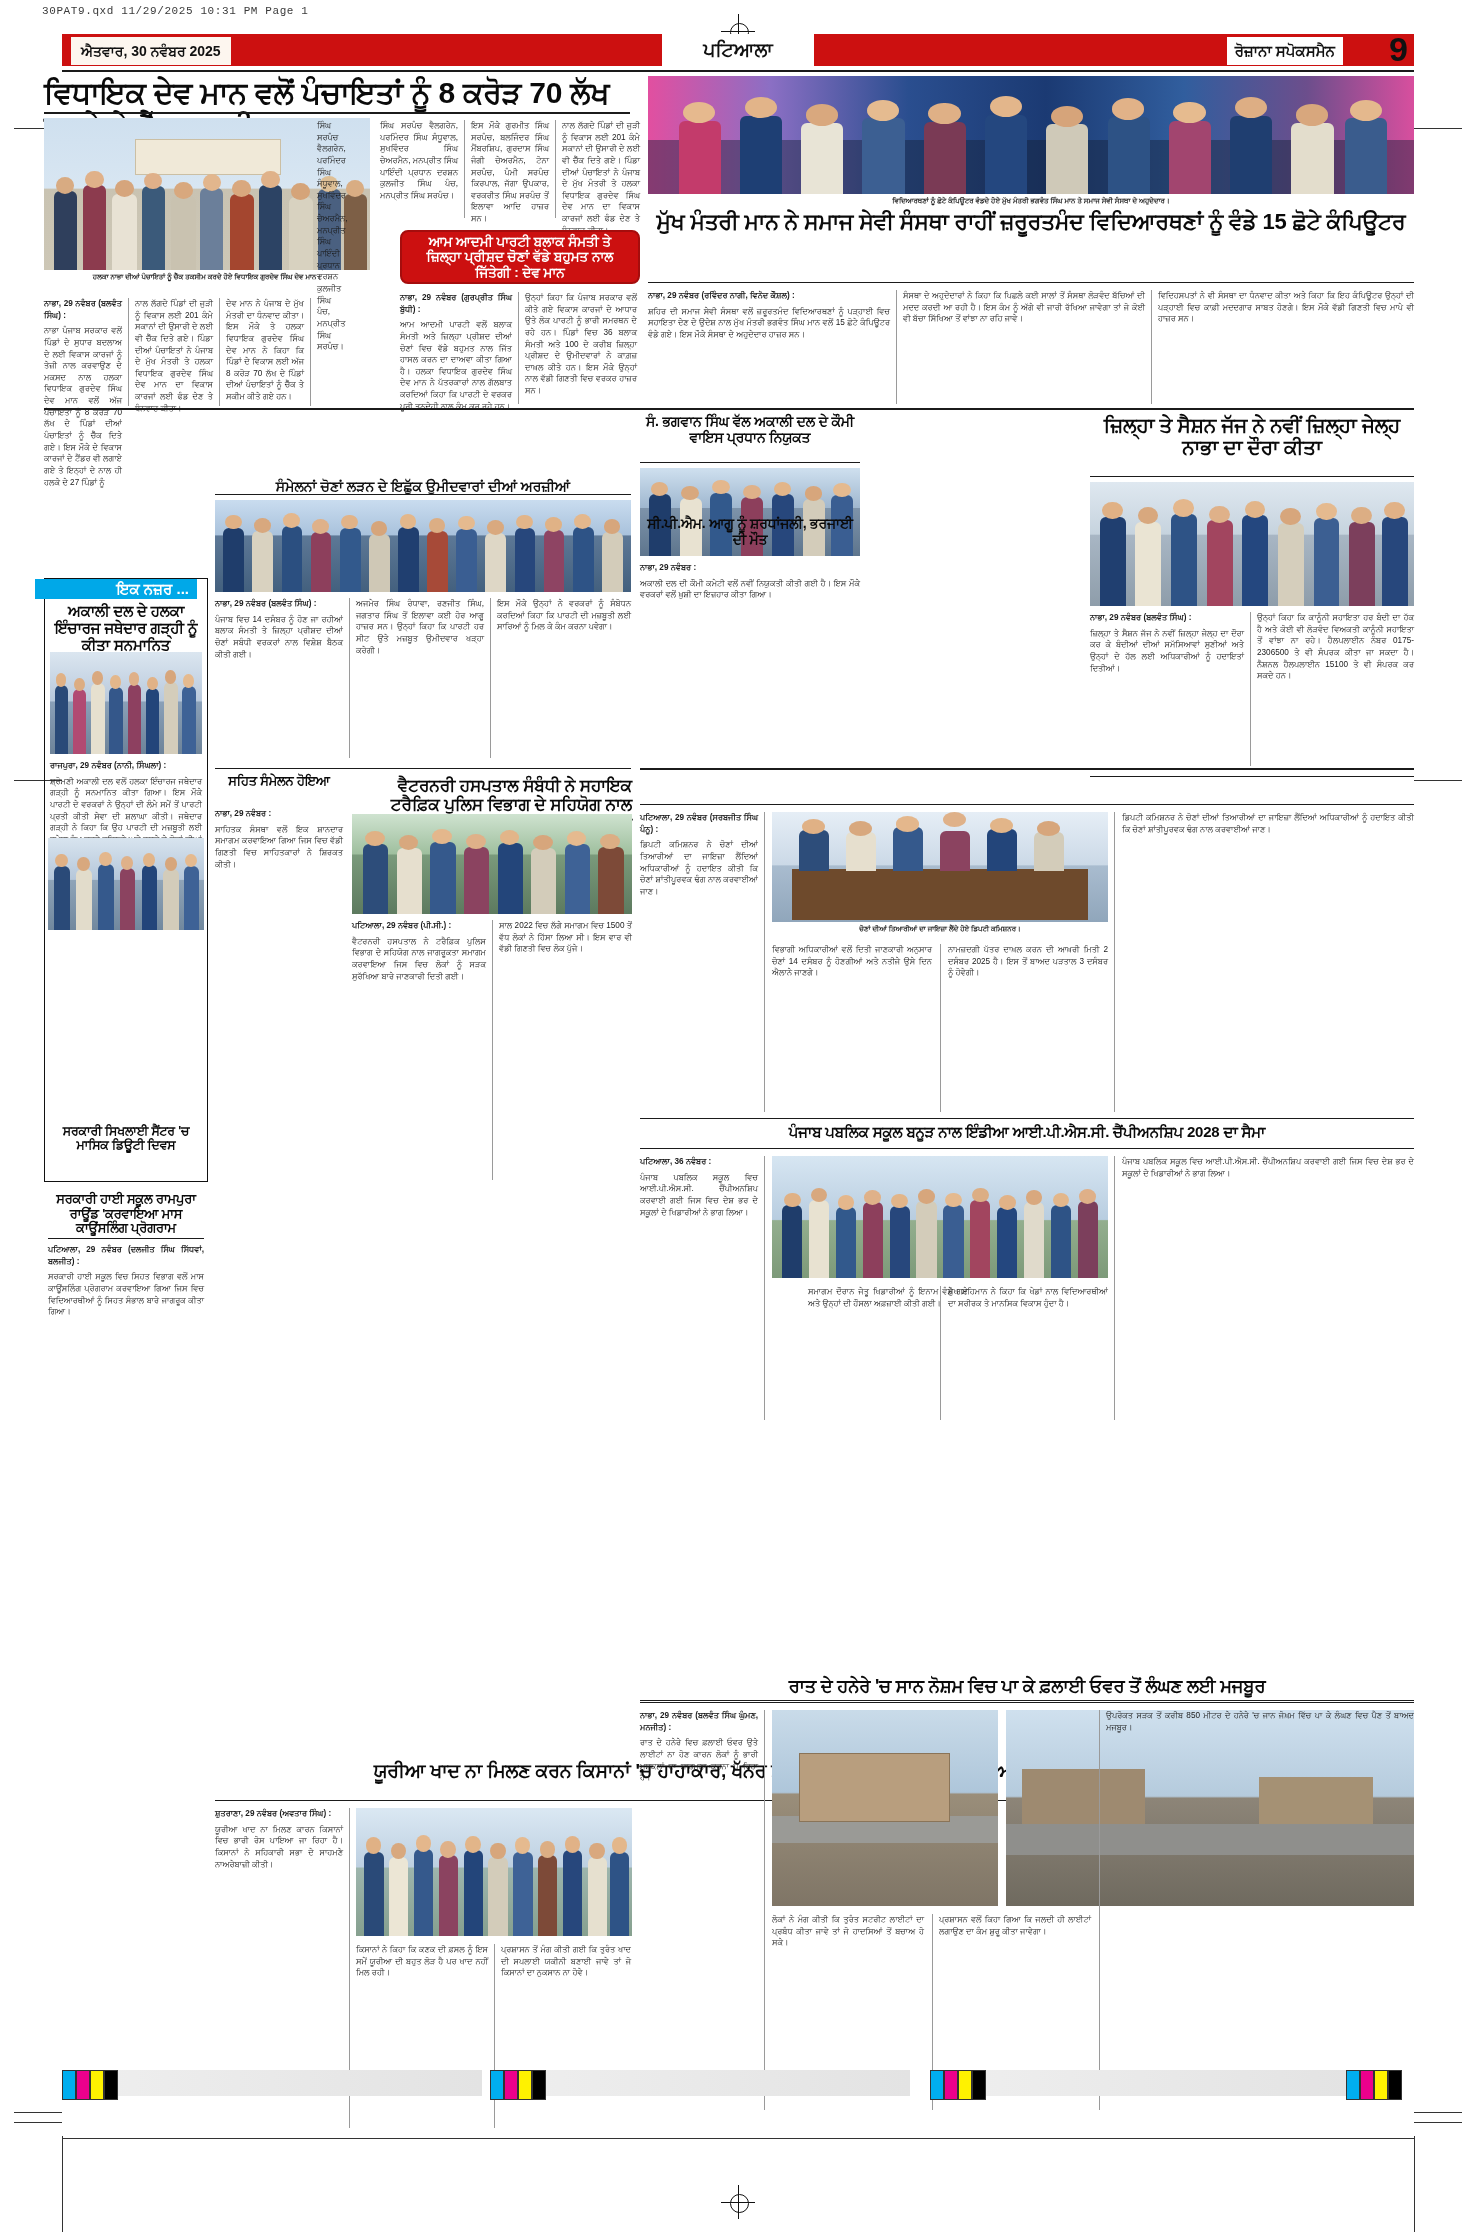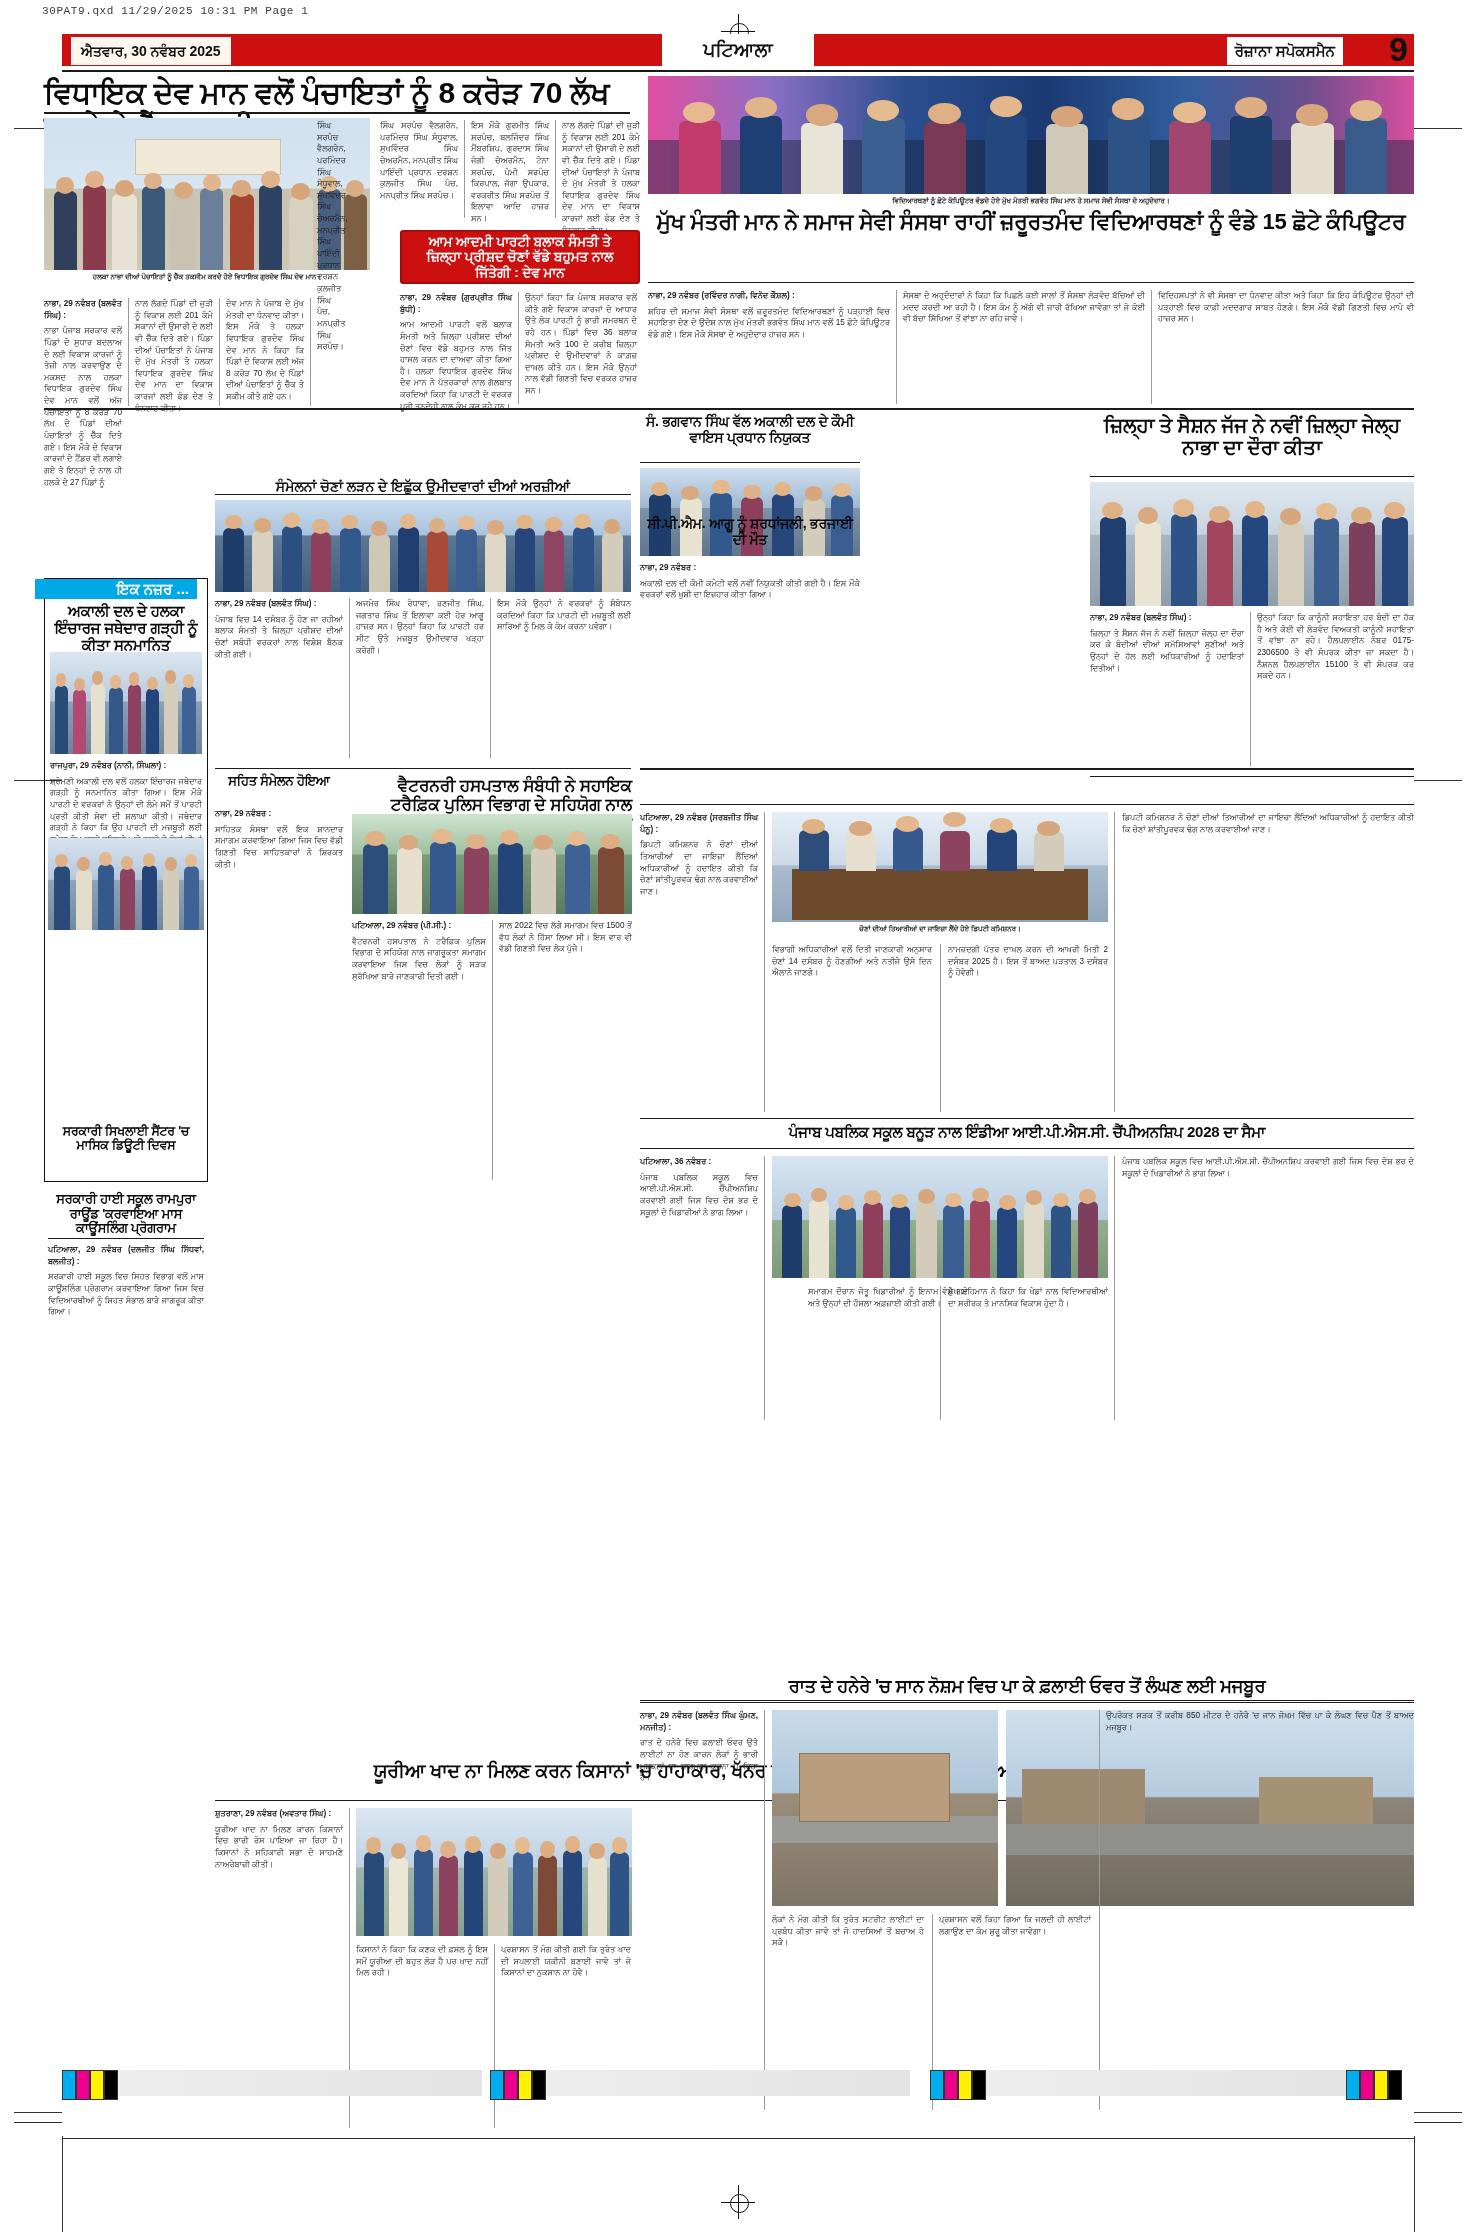--- a/index.html
+++ b/index.html
@@ -50,21 +50,21 @@
   .dline{font-weight:bold;}
   .cap{font-size:7px;line-height:1.3;color:#222;text-align:center;font-weight:bold;}
   .rule{background:#1b1b1b;height:1px;}
   .vrule{background:#9a9a9a;width:1px;}
 
   .photo{position:relative;overflow:hidden;background:#cfd6dd;}
   .photo .ph-inner{position:absolute;inset:0;}
   .ppl{position:absolute;bottom:0;border-radius:6px 6px 0 0;}
   .head{position:absolute;border-radius:50%;}
 
-  .redbox{background:#cc1010;border-radius:3px;color:#fff;display:flex;align-items:center;
+  .redbox{background:#cc1010;border-radius:8px;color:#fff;display:flex;align-items:center;
     justify-content:center;text-align:center;font-weight:bold;line-height:1.15;padding:4px 8px;
     box-sizing:border-box;border:2px solid #a50d0d;}
   .cyanbar{background:#00a8e8;color:#fff;font-weight:bold;text-align:right;font-size:15px;padding:1px 8px;box-sizing:border-box;}
   .blackbox{border:1px solid #111;box-sizing:border-box;}
 
   .cmyk{position:absolute;height:30px;display:flex;}
   .cmyk i{display:block;width:14px;height:30px;border:1px solid #333;box-sizing:border-box;}
   .greybar{position:absolute;height:26px;background:linear-gradient(90deg,#efefef,#e3e3e3);}
 </style>
 </head>

